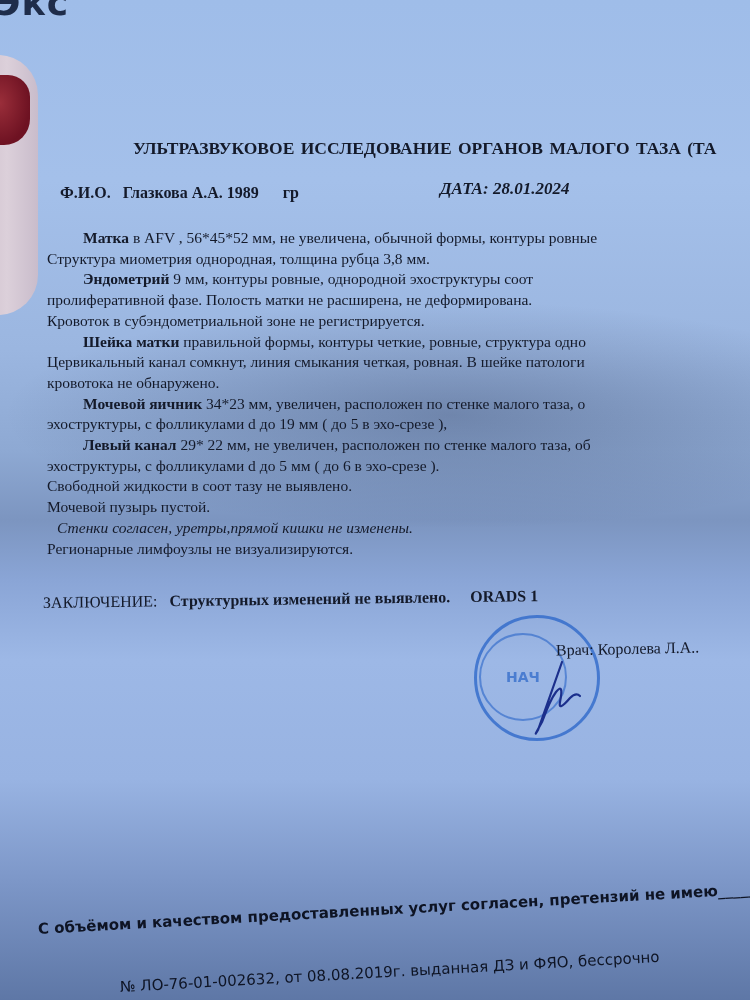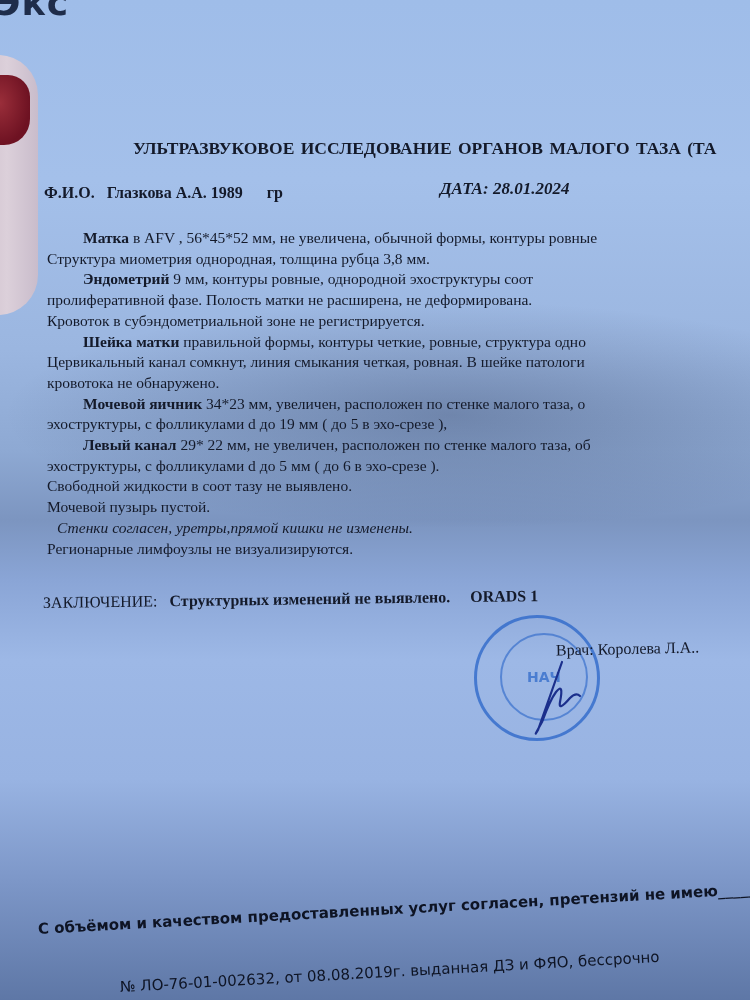--- a/index.html
+++ b/index.html
@@ -27,21 +27,21 @@
   .nail {
     position: absolute; left: -20px; top: 75px; width: 50px; height: 70px;
     border-radius: 0 22px 26px 0;
     background: radial-gradient(ellipse at 40% 40%, #9a2e3a, #6e1222 70%);
   }
   .title {
     position: absolute; left: 133px; top: 138px; white-space: nowrap;
     font-weight: bold; font-size: 17.5px; word-spacing: 2px;
   }
   .patient {
-    position: absolute; left: 44px; top: 184px; white-space: nowrap;
+    position: absolute; left: 60px; top: 184px; white-space: nowrap;
     font-weight: bold; font-size: 16px;
   }
   .patient span { display: inline-block; }
   .date { position: absolute; left: 440px; top: 179px; font-weight: bold; font-size: 17px; white-space: nowrap; font-style: italic; }
   .body-text {
     position: absolute; left: 47px; top: 228px; width: 720px;
     font-size: 15.5px; line-height: 20.7px; white-space: nowrap;
   }
   .body-text div { white-space: nowrap; }
   .body-text b { font-weight: bold; margin-left: 36px; }
@@ -49,21 +49,21 @@
   .conclusion {
     position: absolute; left: 43px; top: 594px; white-space: nowrap; font-size: 16px;
     transform: rotate(-0.8deg); transform-origin: left center;
   }
   .conclusion b { font-weight: bold; }
   .stamp {
     position: absolute; left: 474px; top: 615px; width: 120px; height: 120px;
     border: 3px solid rgba(40,100,200,0.75); border-radius: 50%;
   }
   .stamp-inner {
-    position: absolute; left: 23px; top: 15px; width: 84px; height: 84px;
+    position: absolute; left: 2px; top: 15px; width: 84px; height: 84px;
     border: 2px solid rgba(40,100,200,0.6); border-radius: 50%;
     display: flex; align-items: center; justify-content: center;
     color: rgba(40,100,200,0.7); font-family: "DejaVu Sans", sans-serif; font-size: 14px; font-weight: bold;
   }
   .doctor {
     position: absolute; left: 556px; top: 640px; font-size: 16px; white-space: nowrap;
     transform: rotate(-1.2deg);
   }
   .signature { position: absolute; left: 520px; top: 660px; }
   .footer {

